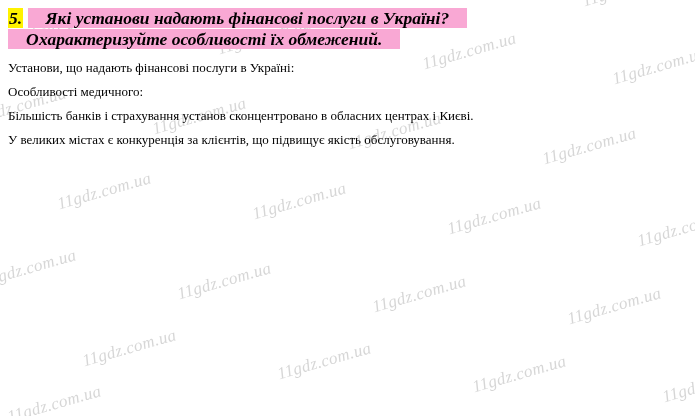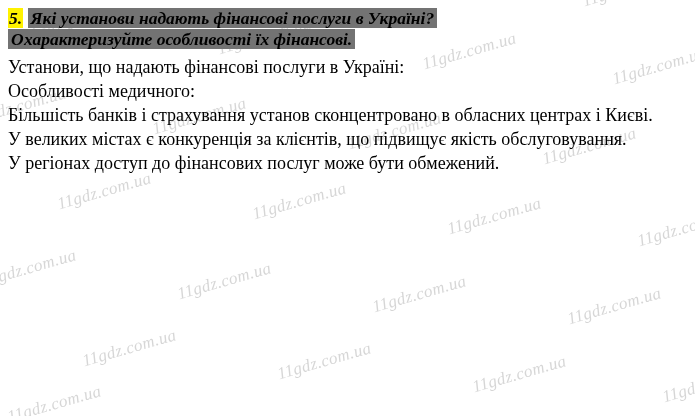--- a/index.html
+++ b/index.html
@@ -55,32 +55,32 @@
     position: relative;
     z-index: 10;
   }
   .q-num {
     background: #fff200;
     font-weight: bold;
     font-style: italic;
     padding: 0 1px;
   }
   .q-hl {
-    background: #737373;
-    padding: 0 3px;
+    background: #f9a8d4;
+    padding: 0 18px;
   }
 
   
   .body-text {
     position: relative;
     z-index: 10;
     margin-top: 6px;
   }
   .para {
-    font-size: 18px;
+    font-size: 13px;
     line-height: 23px;
     color: #000000;
     margin: 0 0 1px 0;
     text-align: left;
   }
 </style>
 </head>
 <body>
 
 <div id="page">
@@ -108,24 +108,23 @@
       <span class="wm" style="left: 470px; top: 378px;">11gdz.com.ua</span>
       <span class="wm" style="left: 660px; top: 388px;">11gdz.com.ua</span>
       <span class="wm" style="left: 5px; top: 408px;">11gdz.com.ua</span>
     </div>
 
   <div class="question-line">
     <span class="q-num">5.</span>
     <span class="q-hl">Які установи надають фінансові послуги в Україні?</span>
   </div>
   <div class="question-line">
-    <span class="q-hl">Охарактеризуйте особливості їх фінансові.</span>
+    <span class="q-hl">Охарактеризуйте особливості їх обмежений.</span>
   </div>
 
   <div class="body-text">
     <p class="para">Установи, що надають фінансові послуги в Україні:</p>
     <p class="para">Особливості медичного:</p>
     <p class="para">Більшість банків і страхування установ сконцентровано в обласних центрах і Києві.</p>
     <p class="para">У великих містах є конкуренція за клієнтів, що підвищує якість обслуговування.</p>
-    <p class="para">У регіонах доступ до фінансових послуг може бути обмежений.</p>
   </div>
 
 </div>
 
 </body></html>

